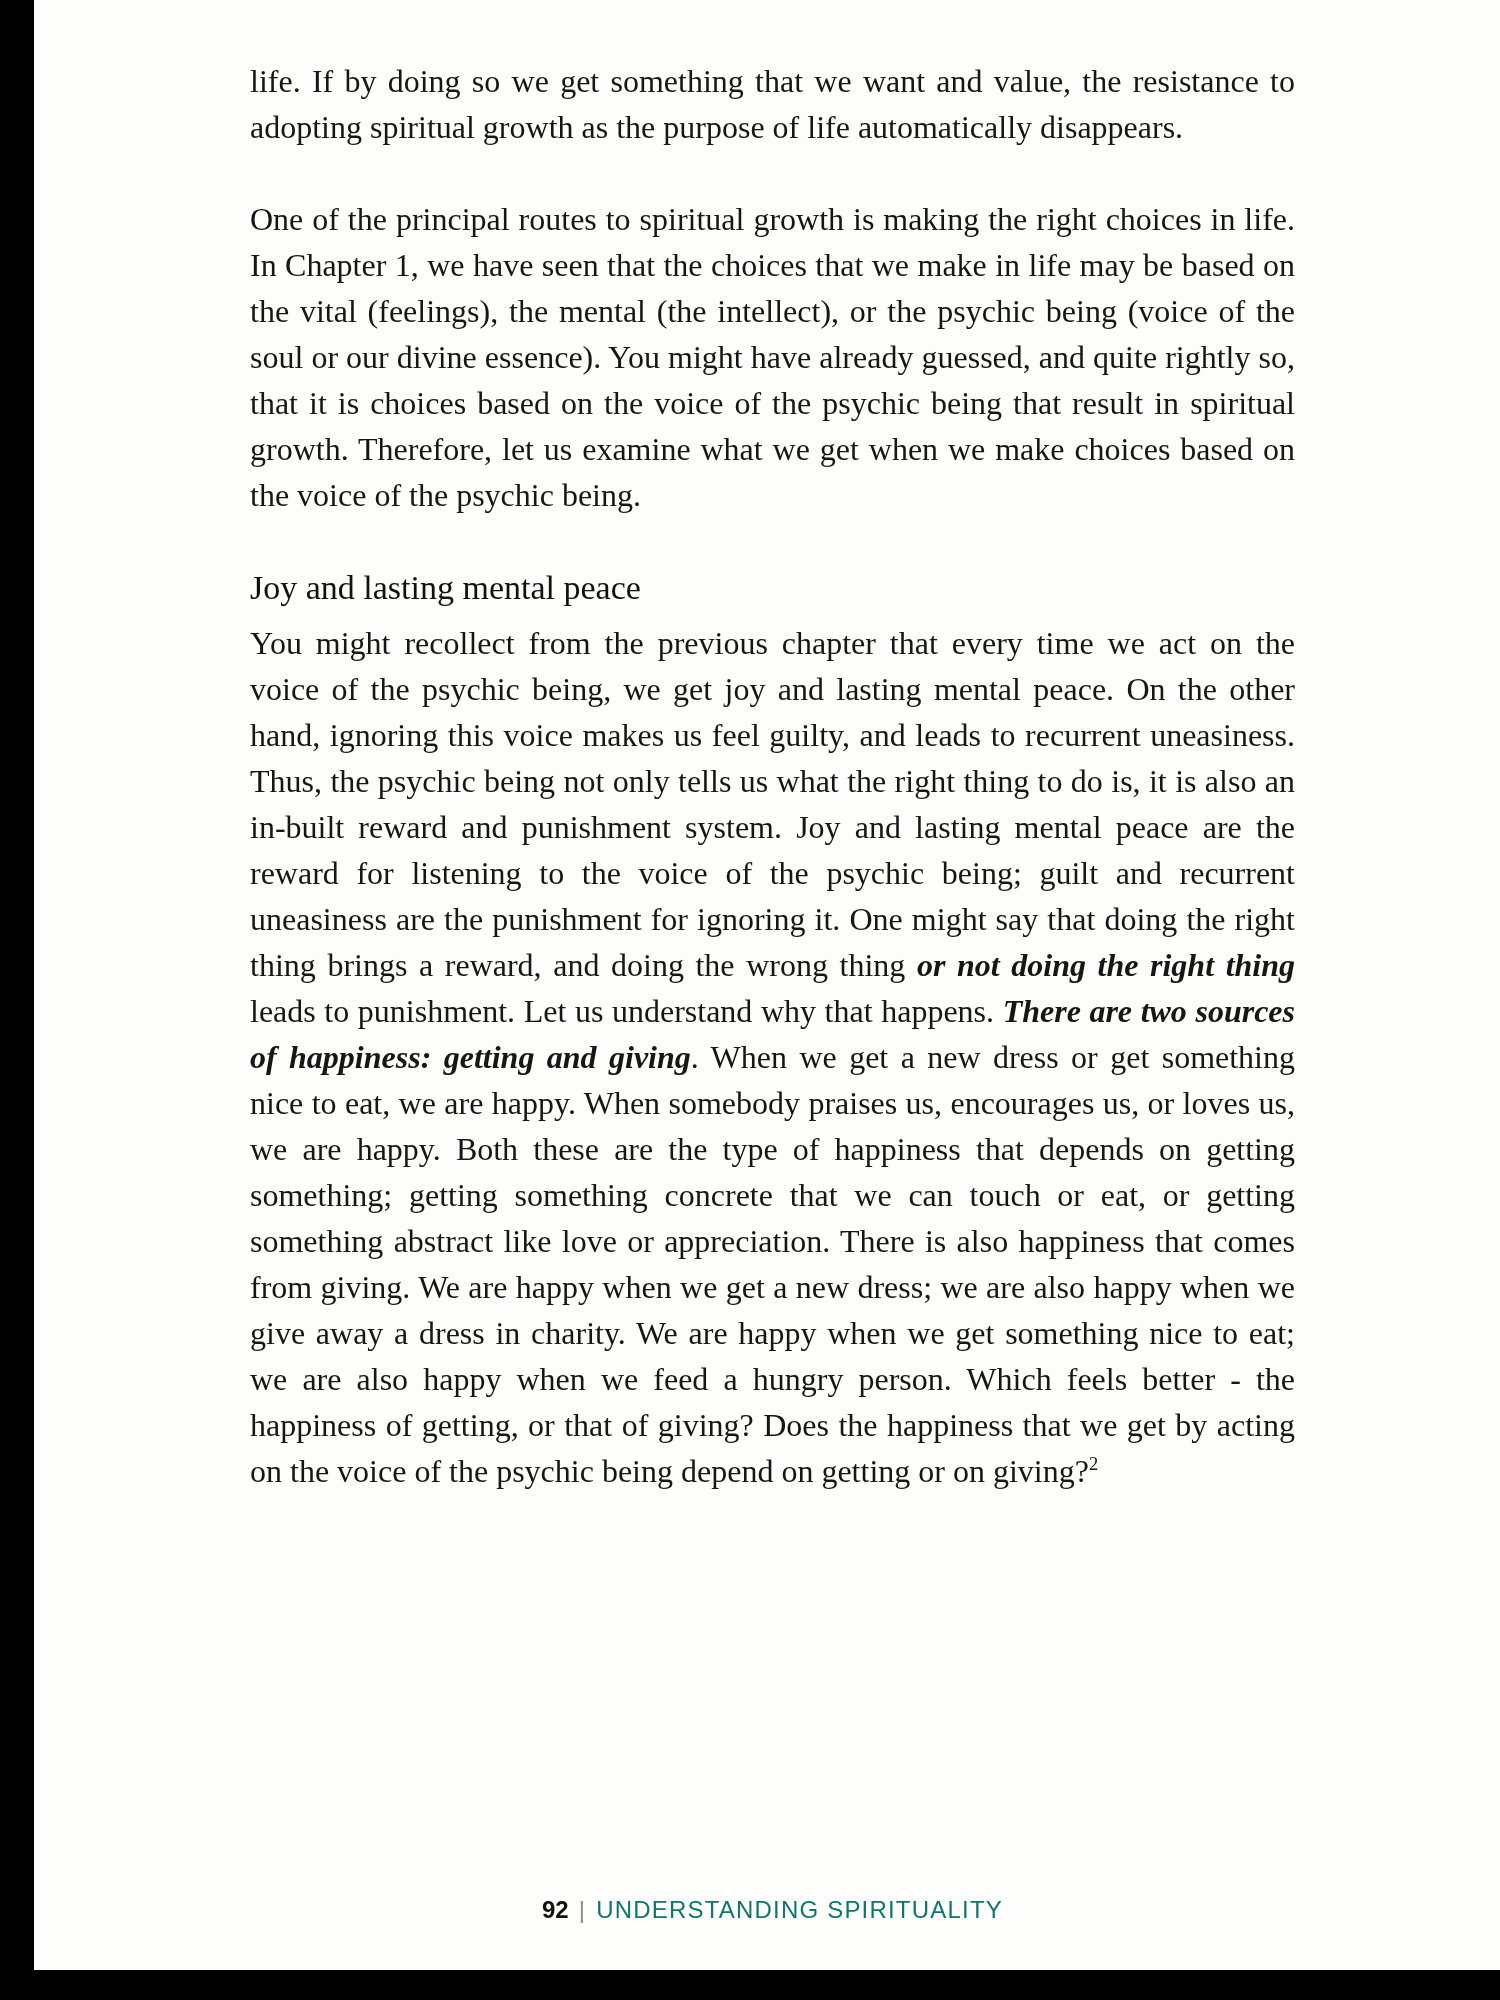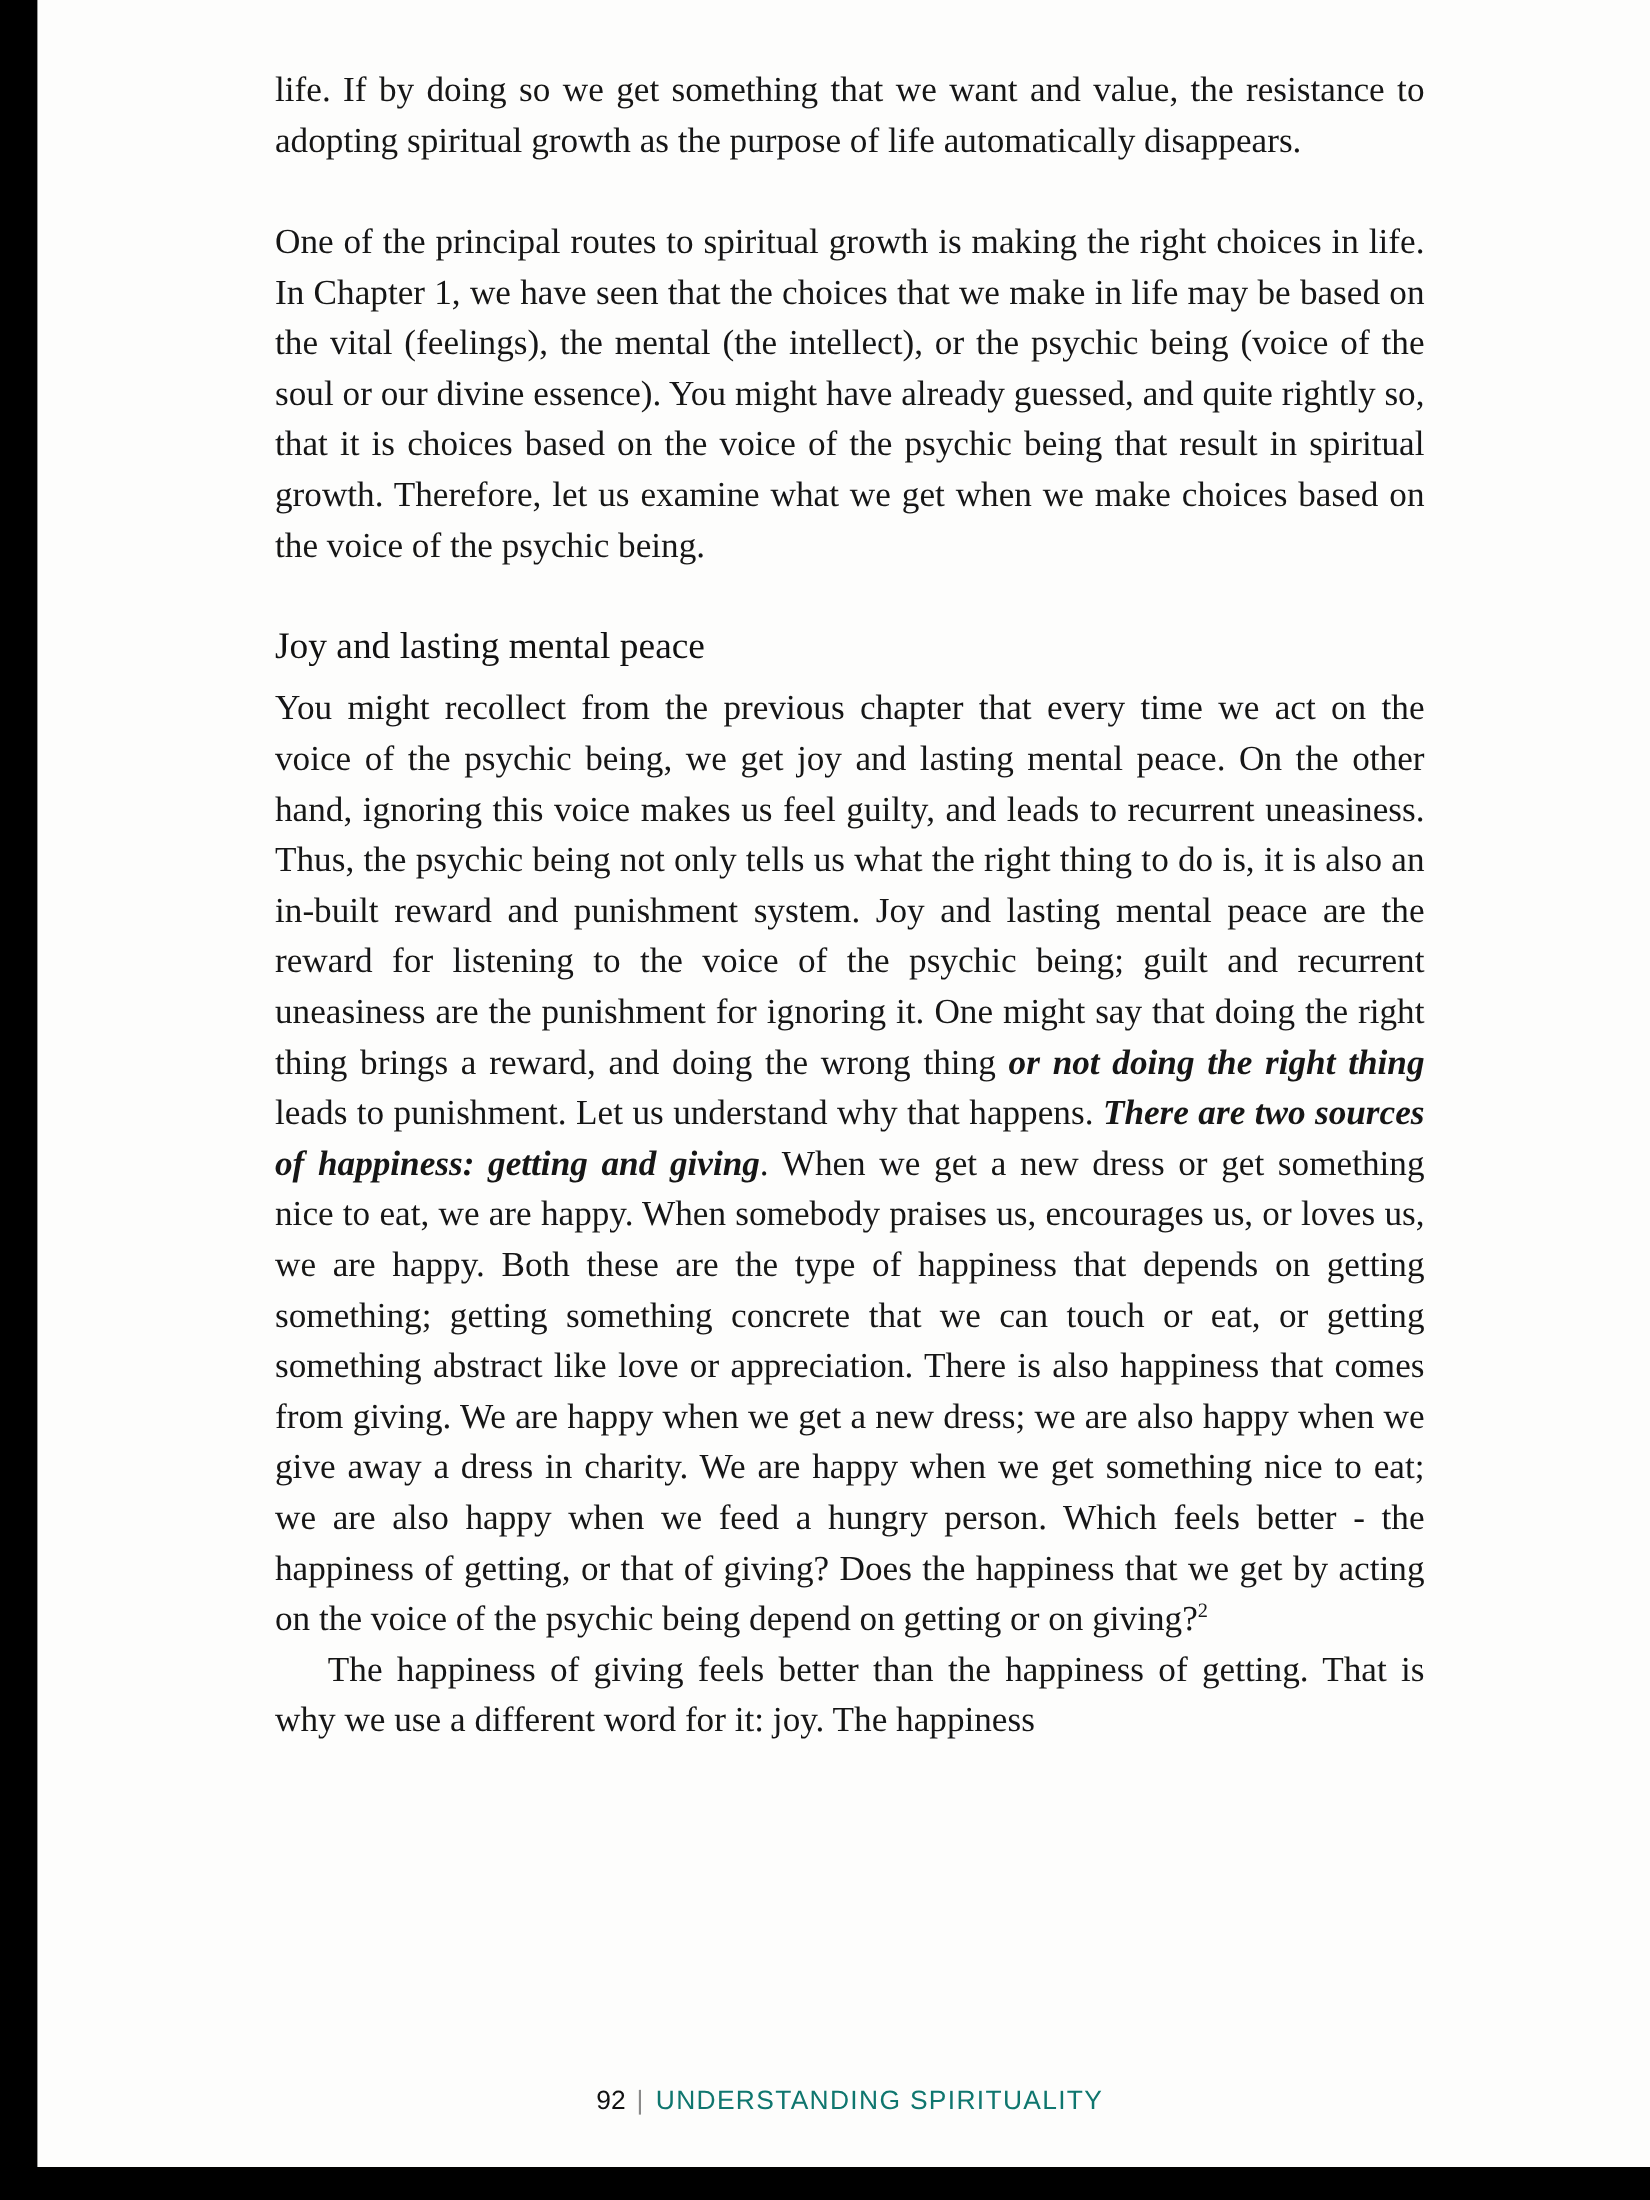--- a/index.html
+++ b/index.html
@@ -73,21 +73,21 @@
     top: 1896px;
     width: 1045px;
     text-align: center;
     font-family: "Liberation Sans", sans-serif;
     font-size: 24px;
     letter-spacing: 1.2px;
     color: #3a3a3a;
     white-space: nowrap;
   }
   .page-footer .page-number {
-    font-weight: normal;
+    font-weight: bold;
     color: #111;
     letter-spacing: 0;
   }
   .page-footer .footer-separator {
     color: #8a8a8a;
     font-weight: 300;
     padding: 0 10px;
   }
   .page-footer .book-title {
     color: #0f766e;
@@ -103,19 +103,18 @@
 
   <p class="body-text intro-paragraph">life. If by doing so we get something that we want and value, the resistance to adopting spiritual growth as the purpose of life automatically disappears.</p>
 
 
   <p class="body-text section-paragraph">One of the principal routes to spiritual growth is making the right choices in life. In Chapter 1, we have seen that the choices that we make in life may be based on the vital (feelings), the mental (the intellect), or the psychic being (voice of the soul or our divine essence). You might have already guessed, and quite rightly so, that it is choices based on the voice of the psychic being that result in spiritual growth. Therefore, let us examine what we get when we make choices based on the voice of the psychic being.</p>
 
   <h3 class="subsection-heading">Joy and lasting mental peace</h3>
 
   <p class="body-text"><span>You might recollect from the previous chapter that every time we act on the voice of the psychic being, we get joy and lasting mental peace. On the other hand, ignoring this voice makes us feel guilty, and leads to recurrent uneasiness. Thus, the psychic being not only tells us what the right thing to do is, it is also an in-built reward and punishment system. Joy and lasting mental peace are the reward for listening to the voice of the psychic being; guilt and recurrent uneasiness are the punishment for ignoring it. One might say that doing the right thing brings a reward, and doing the wrong thing </span><span class="emph">or not doing the right thing</span><span> leads to punishment. Let us understand why that happens. </span><span class="emph">There are two sources of happiness: getting and giving</span><span>. When we get a new dress or get something nice to eat, we are happy. When somebody praises us, encourages us, or loves us, we are happy. Both these are the type of happiness that depends on getting something; getting something concrete that we can touch or eat, or getting something abstract like love or appreciation. There is also happiness that comes from giving. We are happy when we get a new dress; we are also happy when we give away a dress in charity. We are happy when we get something nice to eat; we are also happy when we feed a hungry person. Which feels better - the happiness of getting, or that of giving? Does the happiness that we get by acting on the voice of the psychic being depend on getting or on giving?</span><sup>2</sup></p>
 
-  <p class="body-text closing-paragraph">The happiness of giving feels better than the happiness of getting. That is why we use a different word for it: joy. The happiness</p>
 
 </div>
 
 <div class="page-footer">
   <span class="page-number">92</span><span class="footer-separator">|</span><span class="book-title">UNDERSTANDING SPIRITUALITY</span>
 </div>
 
 </body></html>

